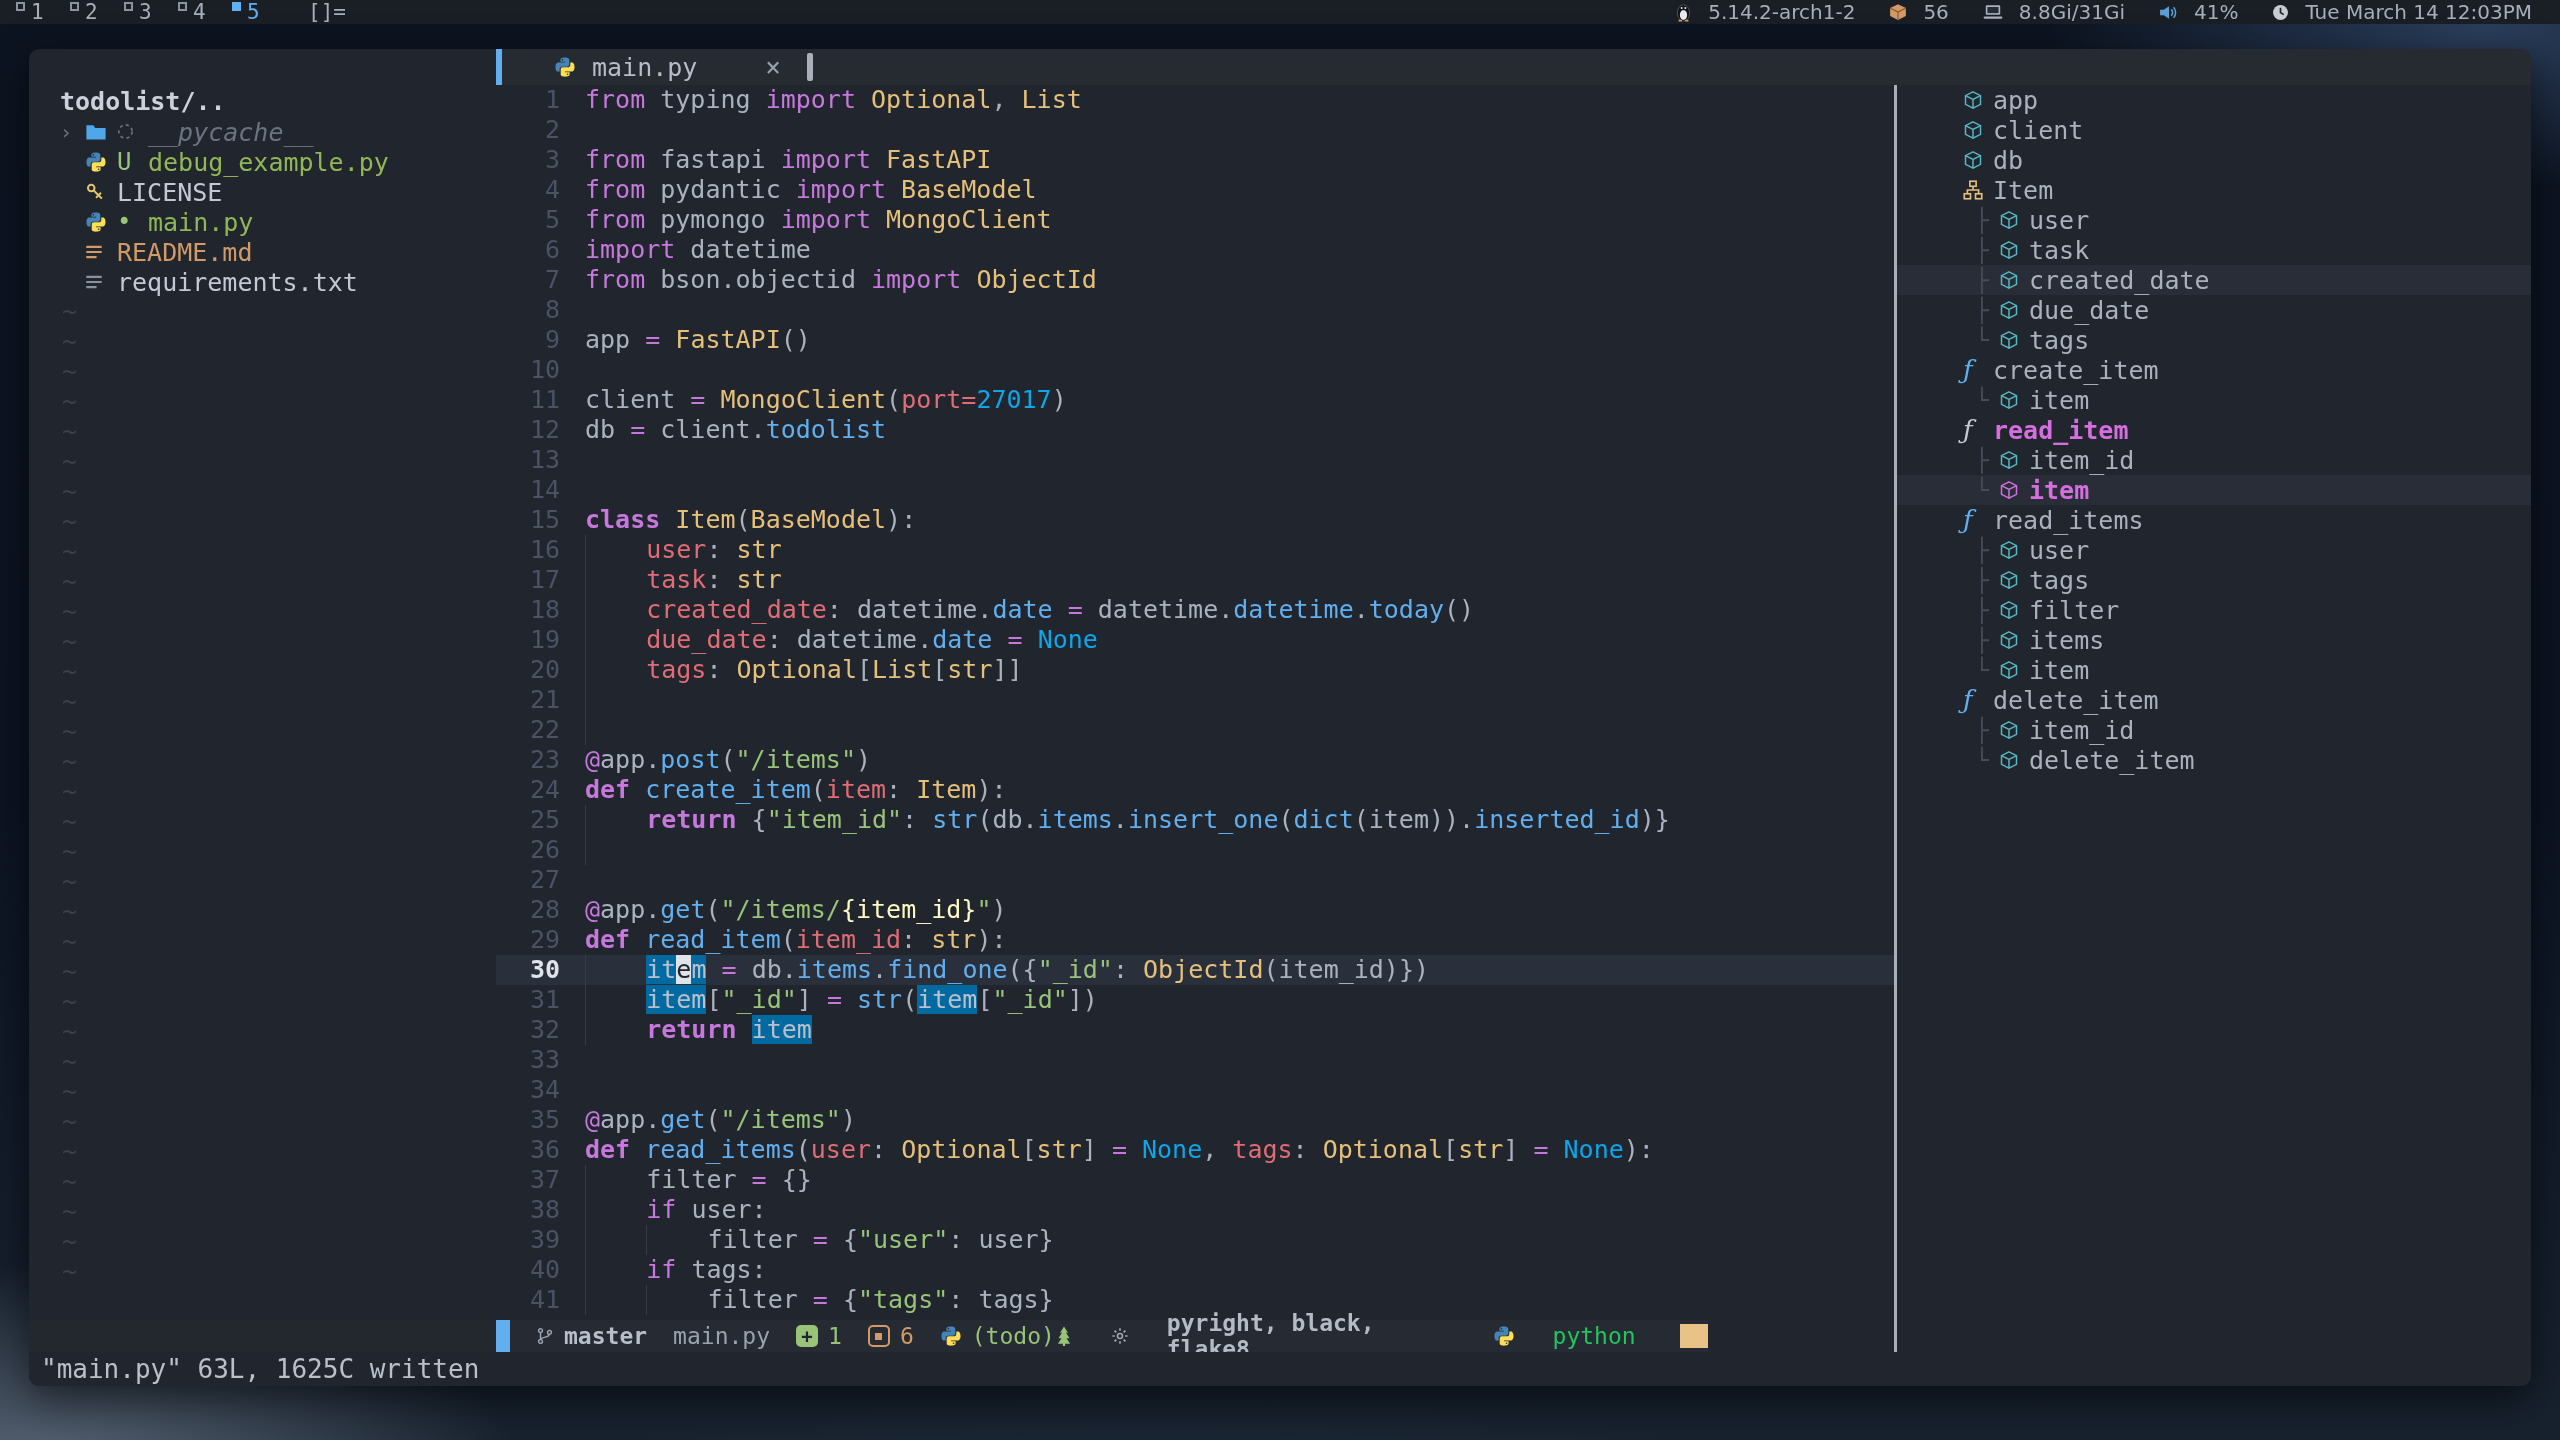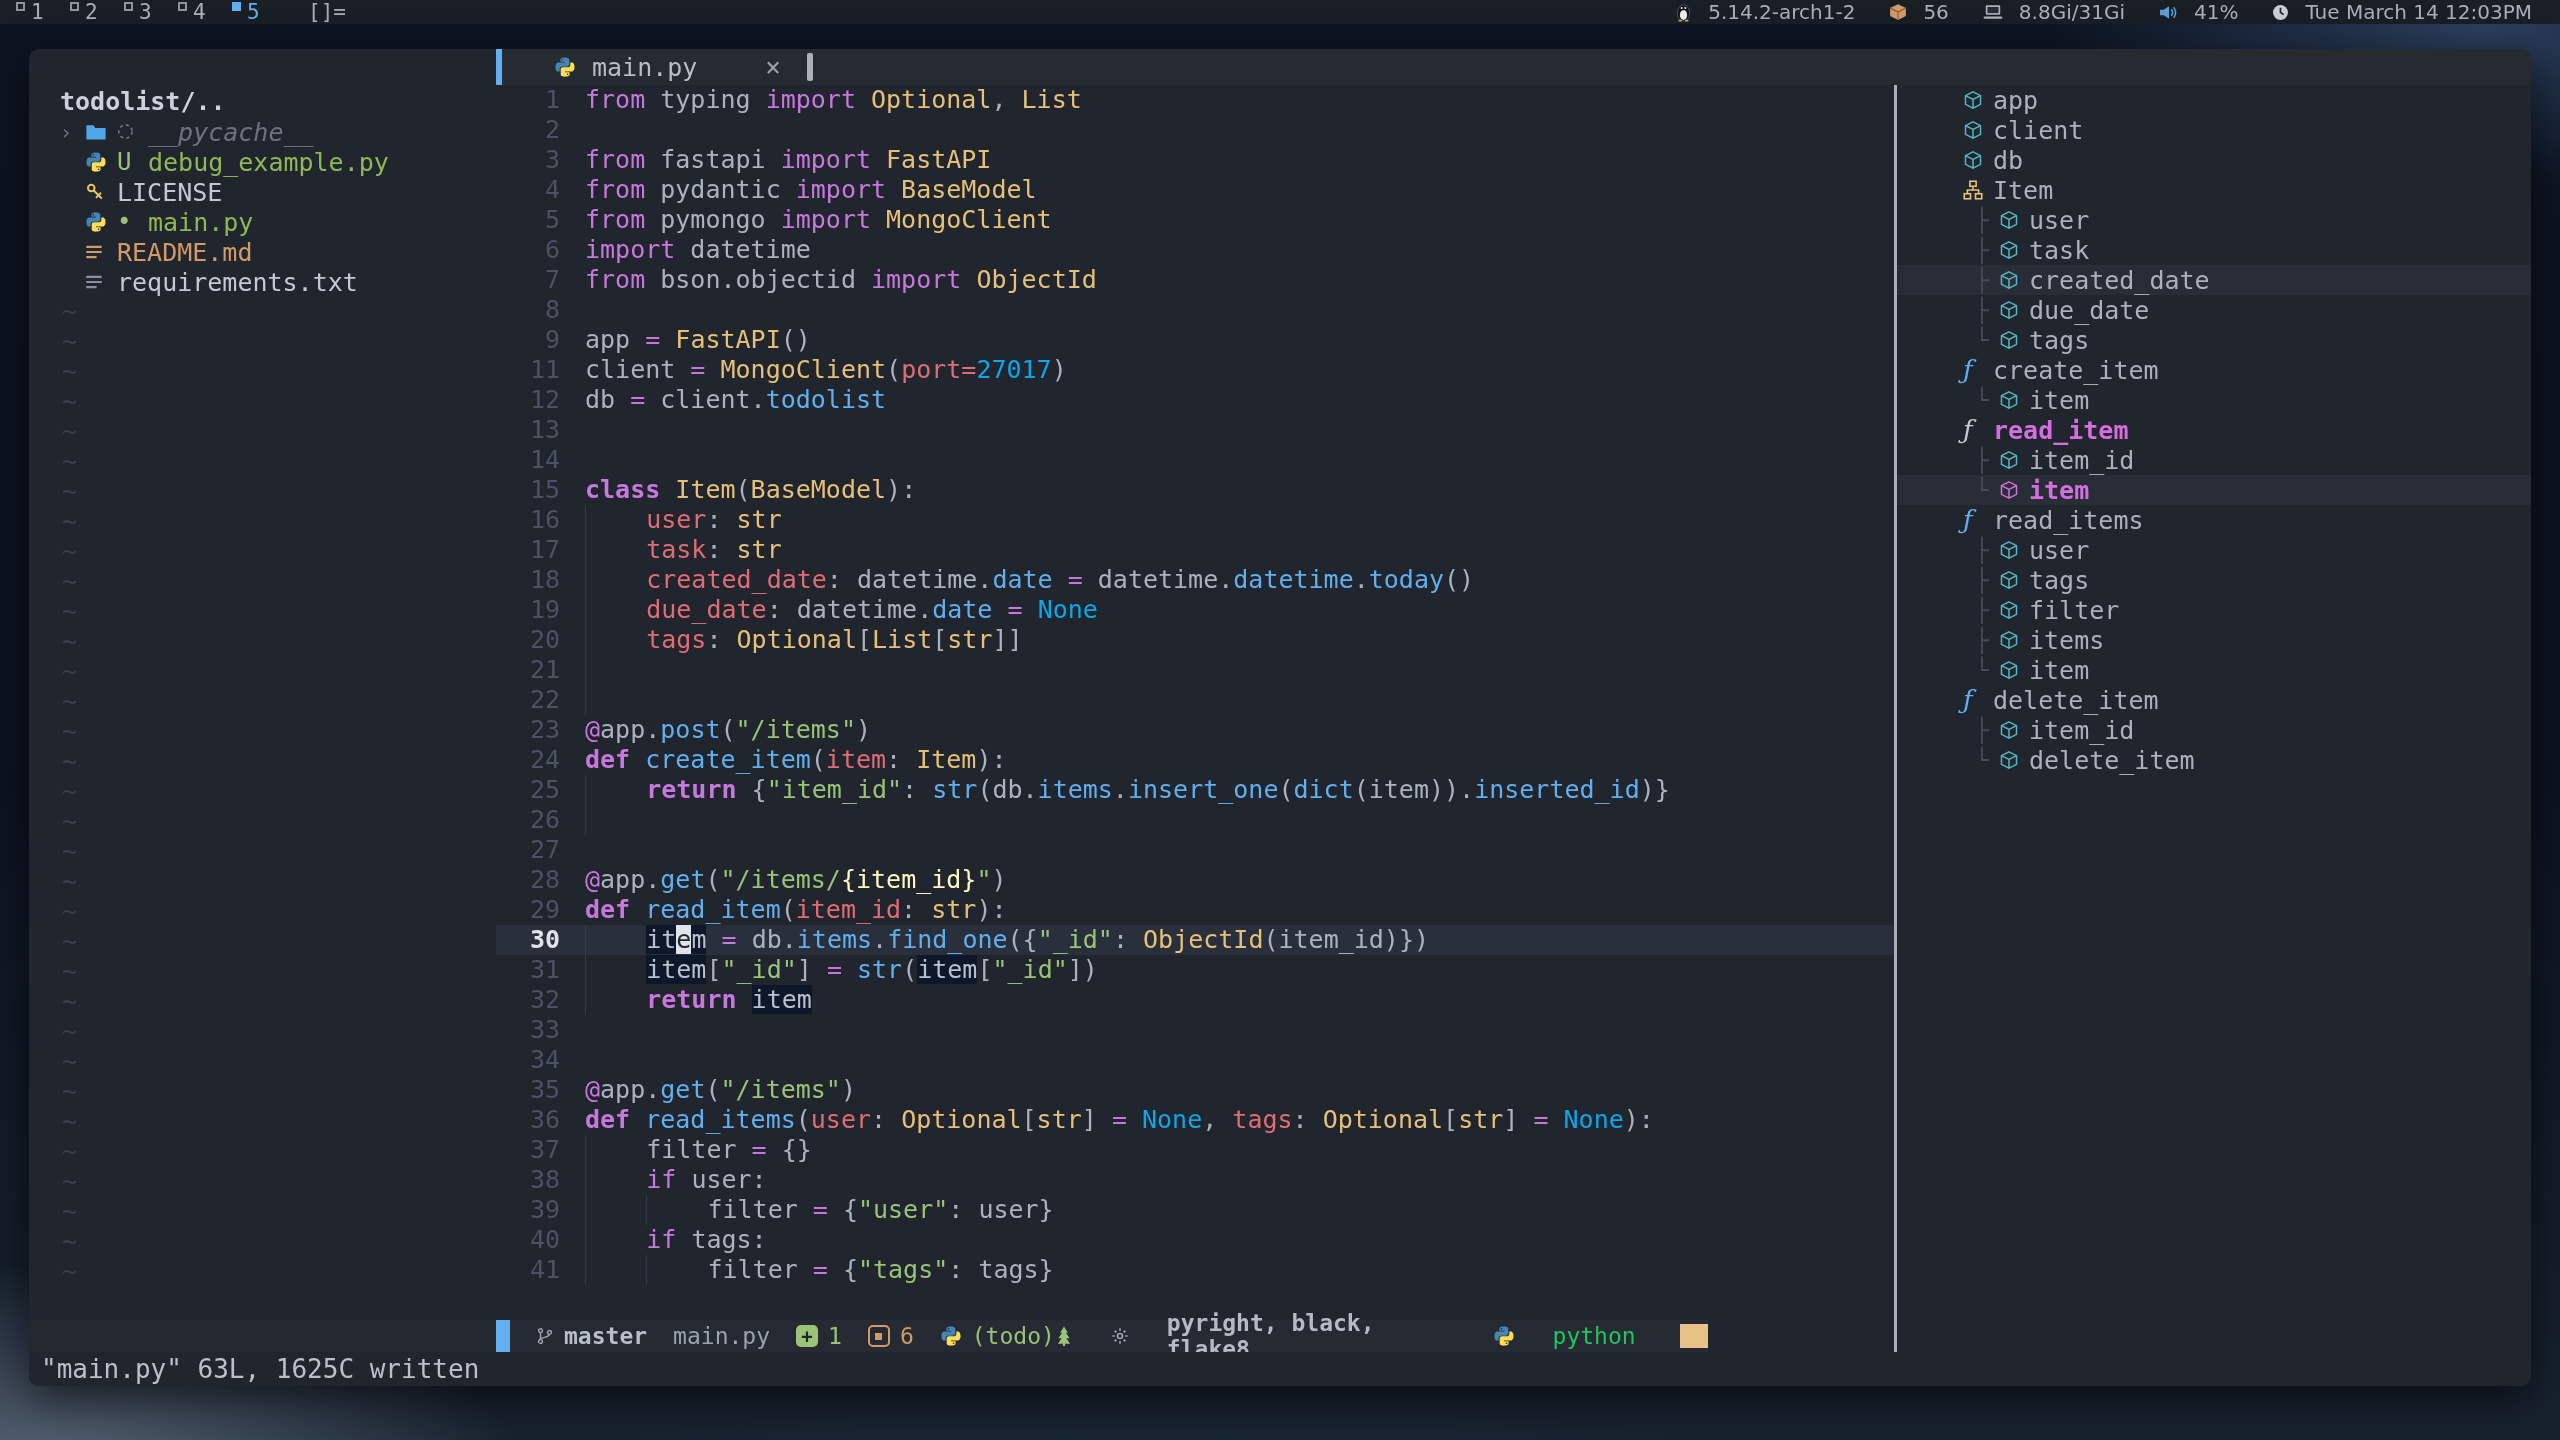--- a/index.html
+++ b/index.html
@@ -68,21 +68,21 @@
   .ind { display:inline-block; border-left:1px solid #353c49; }
   .c-kw  { color:#c678dd; }
   .c-kwb { color:#c678dd; font-weight:bold; }
   .c-ty  { color:#e5c07b; }
   .c-fn  { color:#61afef; }
   .c-str { color:#98c379; }
   .c-num { color:#0ea5e9; }
   .c-par { color:#e06c75; }
   .c-pl  { color:#abb2bf; }
   .c-fmt { color:#fef9c3; }
-  .c-hl  { color:#b9c0cc; background:#0f172a; }
+  .c-hl  { color:#b9c0cc; background:#0369a1; }
   .c-cur { color:#21252d; background:#dfe3ea; }
   
   .vsep { position:absolute; left:1865px; top:36px; width:3px; height:1267px; background:#a9afb8; }
   
   .outline { position:absolute; left:1868px; top:36px; width:634px; height:1267px; overflow:hidden; font-size:25px; }
   .ol-row { display:flex; align-items:center; height:30px; cursor:pointer; white-space:pre; }
   .ol-row.hlrow { background:#282d37; }
   .ol-pad0 { padding-left:66px; } .ol-pad1 { padding-left:78px; }
   .ol-conn { width:24px; color:#454c5a; font-size:23px; }
   .ol-ic { width:30px; display:flex; align-items:center; }
@@ -319,20 +319,21 @@
   <div class="editor" id="editor">
       <div class="cl"><span class="ln">1</span><span class="lc"><span class="c-kw">from</span><span class="c-pl"> typing </span><span class="c-kw">import</span><span class="c-pl"> </span><span class="c-ty">Optional</span><span class="c-pl">, </span><span class="c-ty">List</span></span></div>
       <div class="cl"><span class="ln">2</span><span class="lc"></span></div>
       <div class="cl"><span class="ln">3</span><span class="lc"><span class="c-kw">from</span><span class="c-pl"> fastapi </span><span class="c-kw">import</span><span class="c-pl"> </span><span class="c-ty">FastAPI</span></span></div>
       <div class="cl"><span class="ln">4</span><span class="lc"><span class="c-kw">from</span><span class="c-pl"> pydantic </span><span class="c-kw">import</span><span class="c-pl"> </span><span class="c-ty">BaseModel</span></span></div>
       <div class="cl"><span class="ln">5</span><span class="lc"><span class="c-kw">from</span><span class="c-pl"> pymongo </span><span class="c-kw">import</span><span class="c-pl"> </span><span class="c-ty">MongoClient</span></span></div>
       <div class="cl"><span class="ln">6</span><span class="lc"><span class="c-kw">import</span><span class="c-pl"> datetime</span></span></div>
       <div class="cl"><span class="ln">7</span><span class="lc"><span class="c-kw">from</span><span class="c-pl"> bson.objectid </span><span class="c-kw">import</span><span class="c-pl"> </span><span class="c-ty">ObjectId</span></span></div>
       <div class="cl"><span class="ln">8</span><span class="lc"></span></div>
       <div class="cl"><span class="ln">9</span><span class="lc"><span class="c-pl">app </span><span class="c-kw">=</span><span class="c-pl"> </span><span class="c-ty">FastAPI</span><span class="c-pl">()</span></span></div>
+      <div class="cl"><span class="ln">10</span><span class="lc"></span></div>
       <div class="cl"><span class="ln">11</span><span class="lc"><span class="c-pl">client </span><span class="c-kw">=</span><span class="c-pl"> </span><span class="c-ty">MongoClient</span><span class="c-pl">(</span><span class="c-par">port=</span><span class="c-num">27017</span><span class="c-pl">)</span></span></div>
       <div class="cl"><span class="ln">12</span><span class="lc"><span class="c-pl">db </span><span class="c-kw">=</span><span class="c-pl"> client.</span><span class="c-fn">todolist</span></span></div>
       <div class="cl"><span class="ln">13</span><span class="lc"></span></div>
       <div class="cl"><span class="ln">14</span><span class="lc"></span></div>
       <div class="cl"><span class="ln">15</span><span class="lc"><span class="c-kwb">class</span><span class="c-pl"> </span><span class="c-ty">Item</span><span class="c-pl">(</span><span class="c-ty">BaseModel</span><span class="c-pl">):</span></span></div>
       <div class="cl"><span class="ln">16</span><span class="lc"><span class="ind">    </span><span class="c-par">user</span><span class="c-pl">: </span><span class="c-ty">str</span></span></div>
       <div class="cl"><span class="ln">17</span><span class="lc"><span class="ind">    </span><span class="c-par">task</span><span class="c-pl">: </span><span class="c-ty">str</span></span></div>
       <div class="cl"><span class="ln">18</span><span class="lc"><span class="ind">    </span><span class="c-par">created_date</span><span class="c-pl">: datetime.</span><span class="c-fn">date</span><span class="c-pl"> </span><span class="c-kw">=</span><span class="c-pl"> datetime.</span><span class="c-fn">datetime</span><span class="c-pl">.</span><span class="c-fn">today</span><span class="c-pl">()</span></span></div>
       <div class="cl"><span class="ln">19</span><span class="lc"><span class="ind">    </span><span class="c-par">due_date</span><span class="c-pl">: datetime.</span><span class="c-fn">date</span><span class="c-pl"> </span><span class="c-kw">=</span><span class="c-pl"> </span><span class="c-num">None</span></span></div>
       <div class="cl"><span class="ln">20</span><span class="lc"><span class="ind">    </span><span class="c-par">tags</span><span class="c-pl">: </span><span class="c-ty">Optional</span><span class="c-pl">[</span><span class="c-ty">List</span><span class="c-pl">[</span><span class="c-ty">str</span><span class="c-pl">]]</span></span></div>

